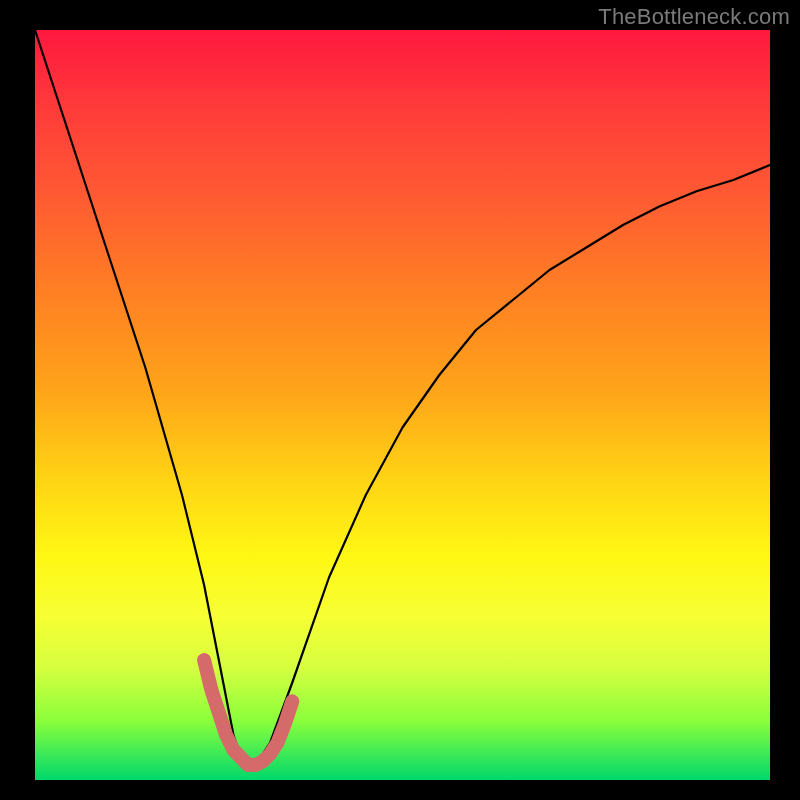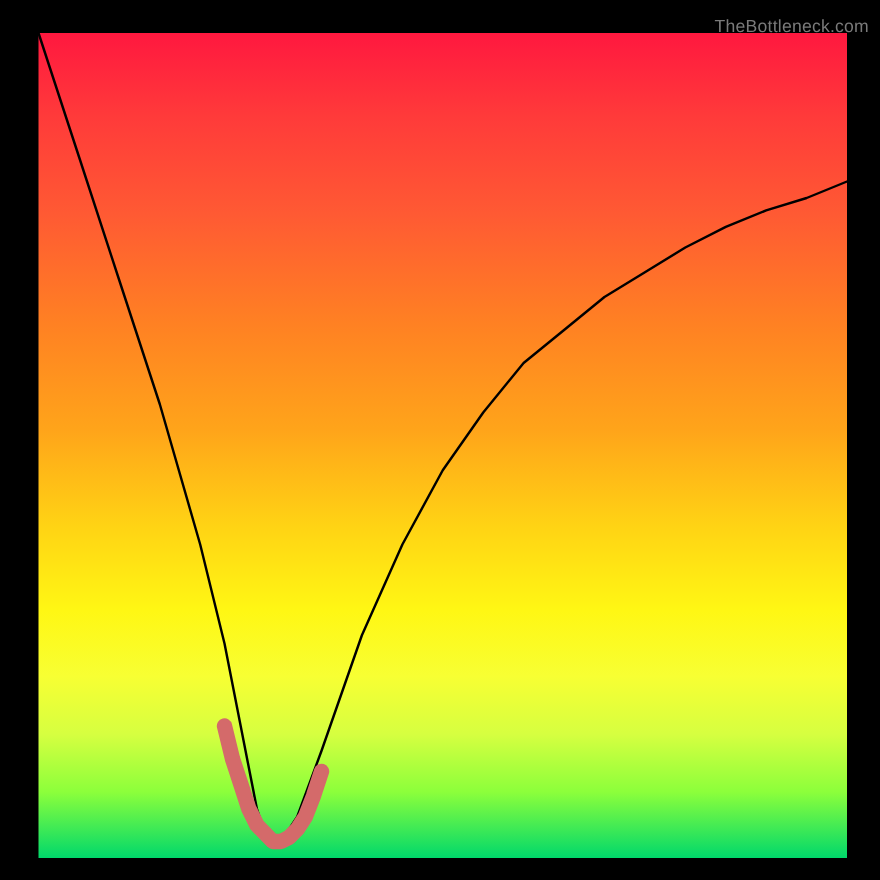--- a/index.html
+++ b/index.html
@@ -36,24 +36,24 @@
       #ffd414 60%,
       #fff714 70%,
       #f7ff33 78%,
       #d6ff40 85%,
       #8cff3b 92%,
       #00d86b 100%
     );
   }
   .watermark {
     position: absolute;
-    top: 16px;
+    top: 4px;
     right: 10px;
     color: #7a7a7a;
-    font-size: 16px;
+    font-size: 22px;
     font-weight: 500;
     letter-spacing: 0.2px;
   }
   svg.curve {
     position: absolute;
     left: 0;
     top: 0;
     width: 735px;
     height: 750px;
     overflow: visible;

